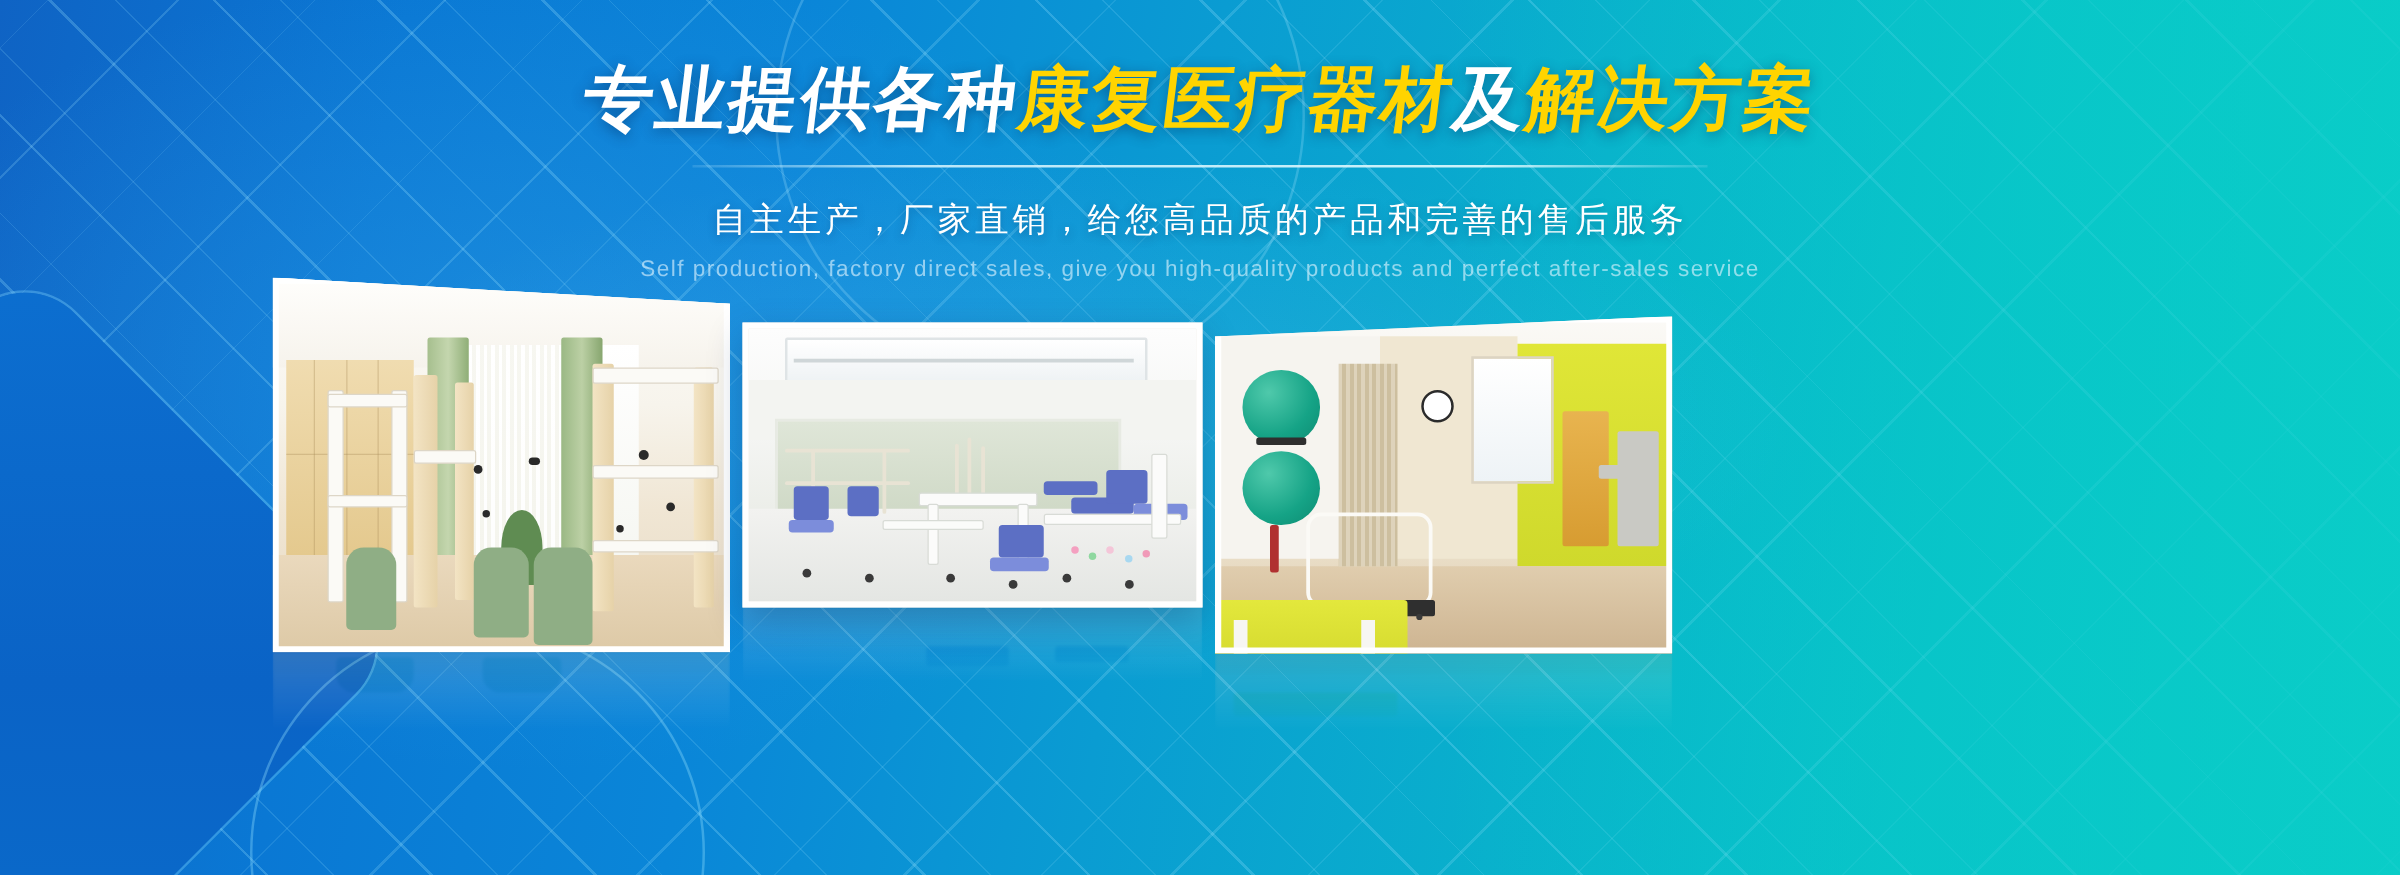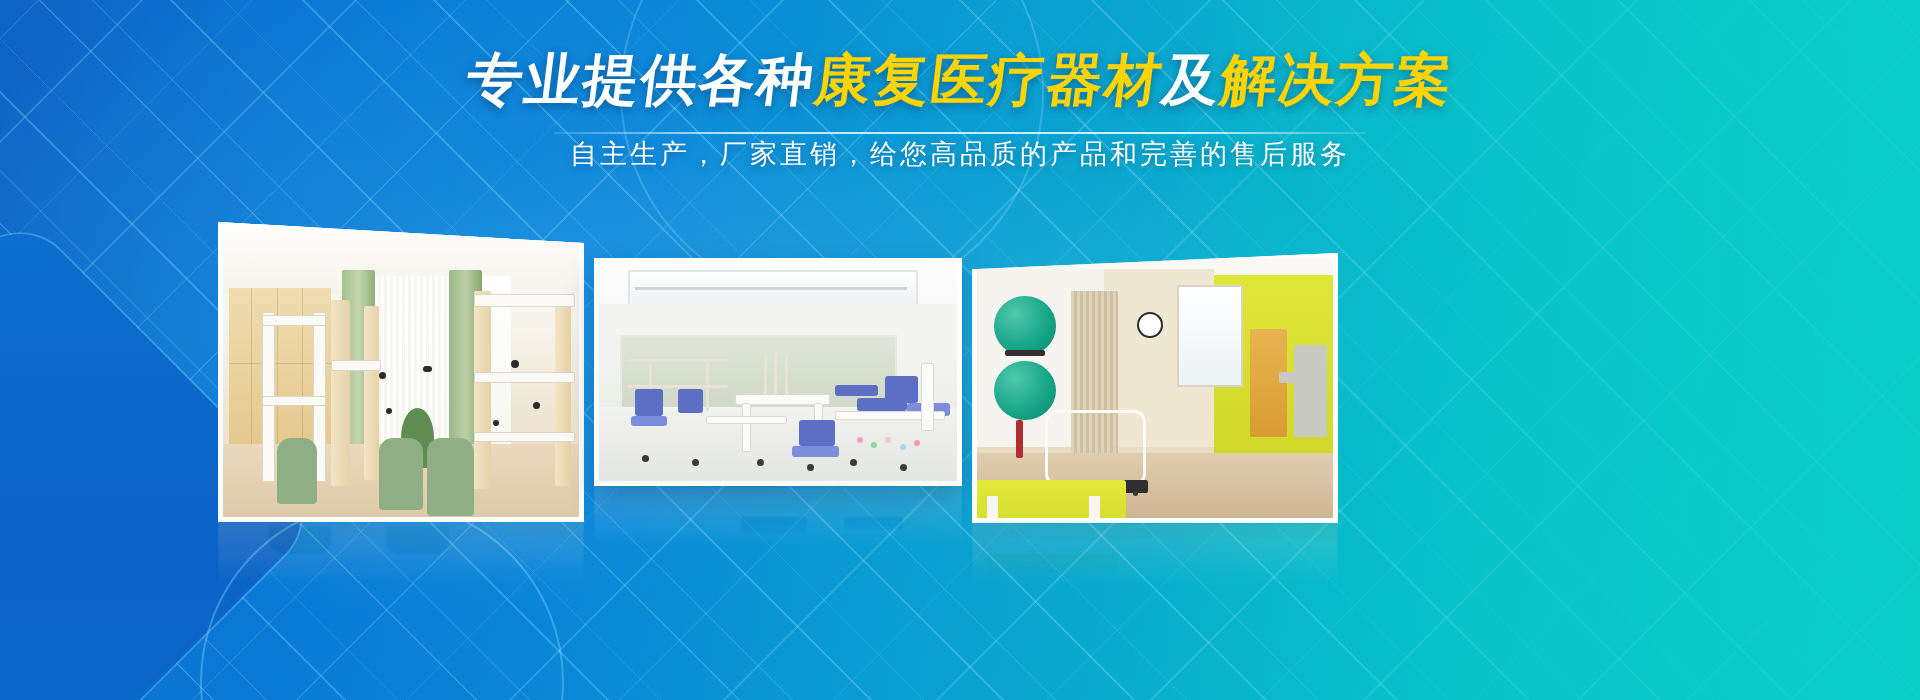--- a/index.html
+++ b/index.html
@@ -74,21 +74,21 @@
     transform:skewX(-7deg);
     font-family:"DejaVu Sans","Liberation Sans",sans-serif;
   }
   .headline .w{color:#ffffff;text-shadow:0 3px 10px rgba(0,40,90,.45);}
   .headline .y{color:#ffd400;text-shadow:0 3px 10px rgba(0,40,90,.45);}
   .divider{
     width:812px;height:2px;margin:24px auto 0;
     background:linear-gradient(90deg, rgba(190,235,255,.15) 0%, rgba(215,245,255,.85) 22%, rgba(225,250,255,.9) 78%, rgba(190,235,255,.15) 100%);
   }
   .sub-cn{
-    margin-top:2px;font-size:27px;color:#ffffff;letter-spacing:3px;
+    margin-top:24px;font-size:27px;color:#ffffff;letter-spacing:3px;
     font-family:Liberation Mono, monospace;
     text-shadow:0 2px 7px rgba(0,40,90,.35);white-space:nowrap;
   }
   .sub-en{
     margin-top:11px;font-size:18px;letter-spacing:1.2px;white-space:nowrap;
     color:rgba(226,245,255,.62);font-family:"Liberation Sans",sans-serif;
   }
 
   
   .photos{position:absolute;left:0;top:0;width:1920px;height:700px;z-index:5;}
@@ -187,20 +187,21 @@
   <div class="mask-right"></div>
   <div class="arc2"></div>
   <div class="diamond"></div>
   <div class="arc"></div>
   <div class="glow-center"></div>
 
   <div class="text-wrap">
     <div class="headline"><span class="w">专业提供各种</span><span class="y">康复医疗器材</span><span class="w">及</span><span class="y">解决方案</span></div>
     <div class="divider"></div>
     <div class="sub-cn">自主生产，厂家直销，给您高品质的产品和完善的售后服务</div>
+    <div class="sub-en">Self production, factory direct sales, give you high-quality products and perfect after-sales service</div>
   </div>
 
   <div class="refl refl-left">
     <div class="scene s1">
       <div class="floor"></div>
       <div class="chair" style="left:14%;width:17%;height:46%;"></div>
       <div class="chair" style="left:46%;width:17%;height:46%;"></div>
     </div>
   </div>
   <div class="refl refl-mid">

